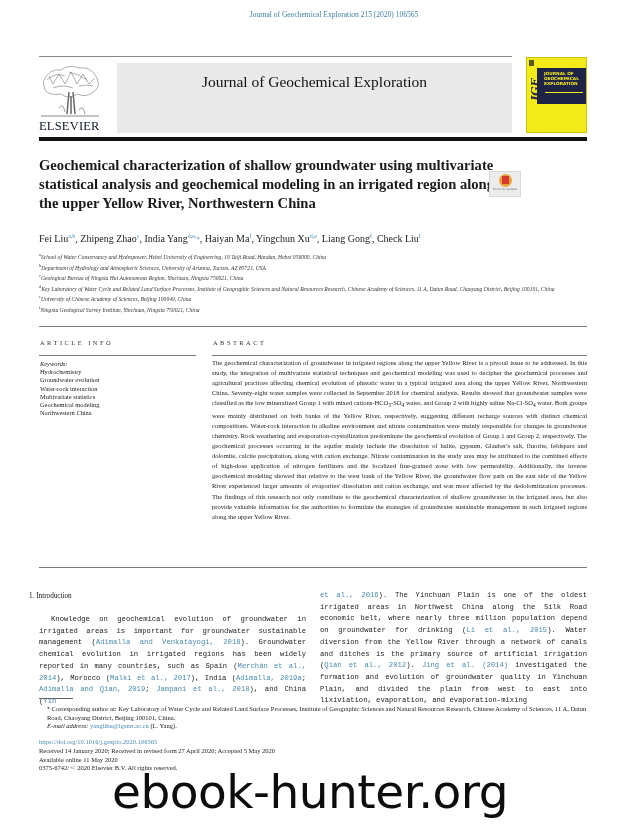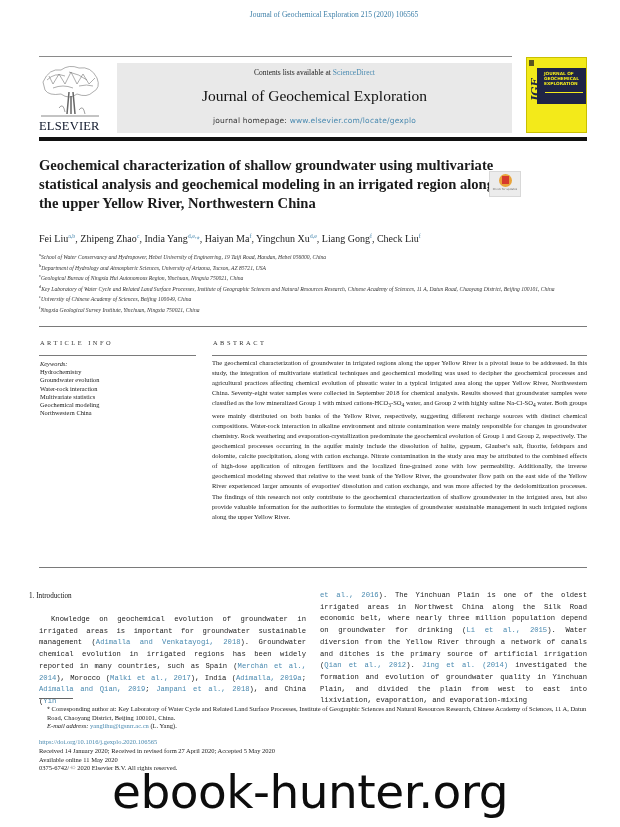--- a/index.html
+++ b/index.html
@@ -84,27 +84,21 @@
       <path d="M10 14 L14 22 L20 12 L26 22 L32 10 L38 22 L44 12 L50 22 L56 16"></path>
     </g>
     <path d="M30 30 L28 52 M34 30 L36 52 M32 34 L32 52" stroke="#666" stroke-width="1.5"></path>
     <path d="M20 46 Q24 40 26 50 M40 48 Q44 42 46 52" stroke="#888" stroke-width="0.8" fill="none"></path>
     <path d="M2 54 L60 54" stroke="#888" stroke-width="1"></path>
   </svg>
   <div class="wordmark">ELSEVIER</div>
 </div>
 
 <div id="masthead">
-  <div class="contents">
-    <span>Contents lists available at </span><span class="link">ScienceDirect</span>
-  </div>
   <div class="title">Journal of Geochemical Exploration</div>
-  <div class="homepage">
-    <span>journal homepage: </span><span class="link">www.elsevier.com/locate/gexplo</span>
-  </div>
 </div>
 
 <div id="cover">
   <div class="tiny"></div>
   <div class="navy"></div>
   <div class="jge">JGE</div>
   <div class="jname">
     <div>JOURNAL OF</div>
     <div>GEOCHEMICAL</div>
     <div>EXPLORATION</div>

